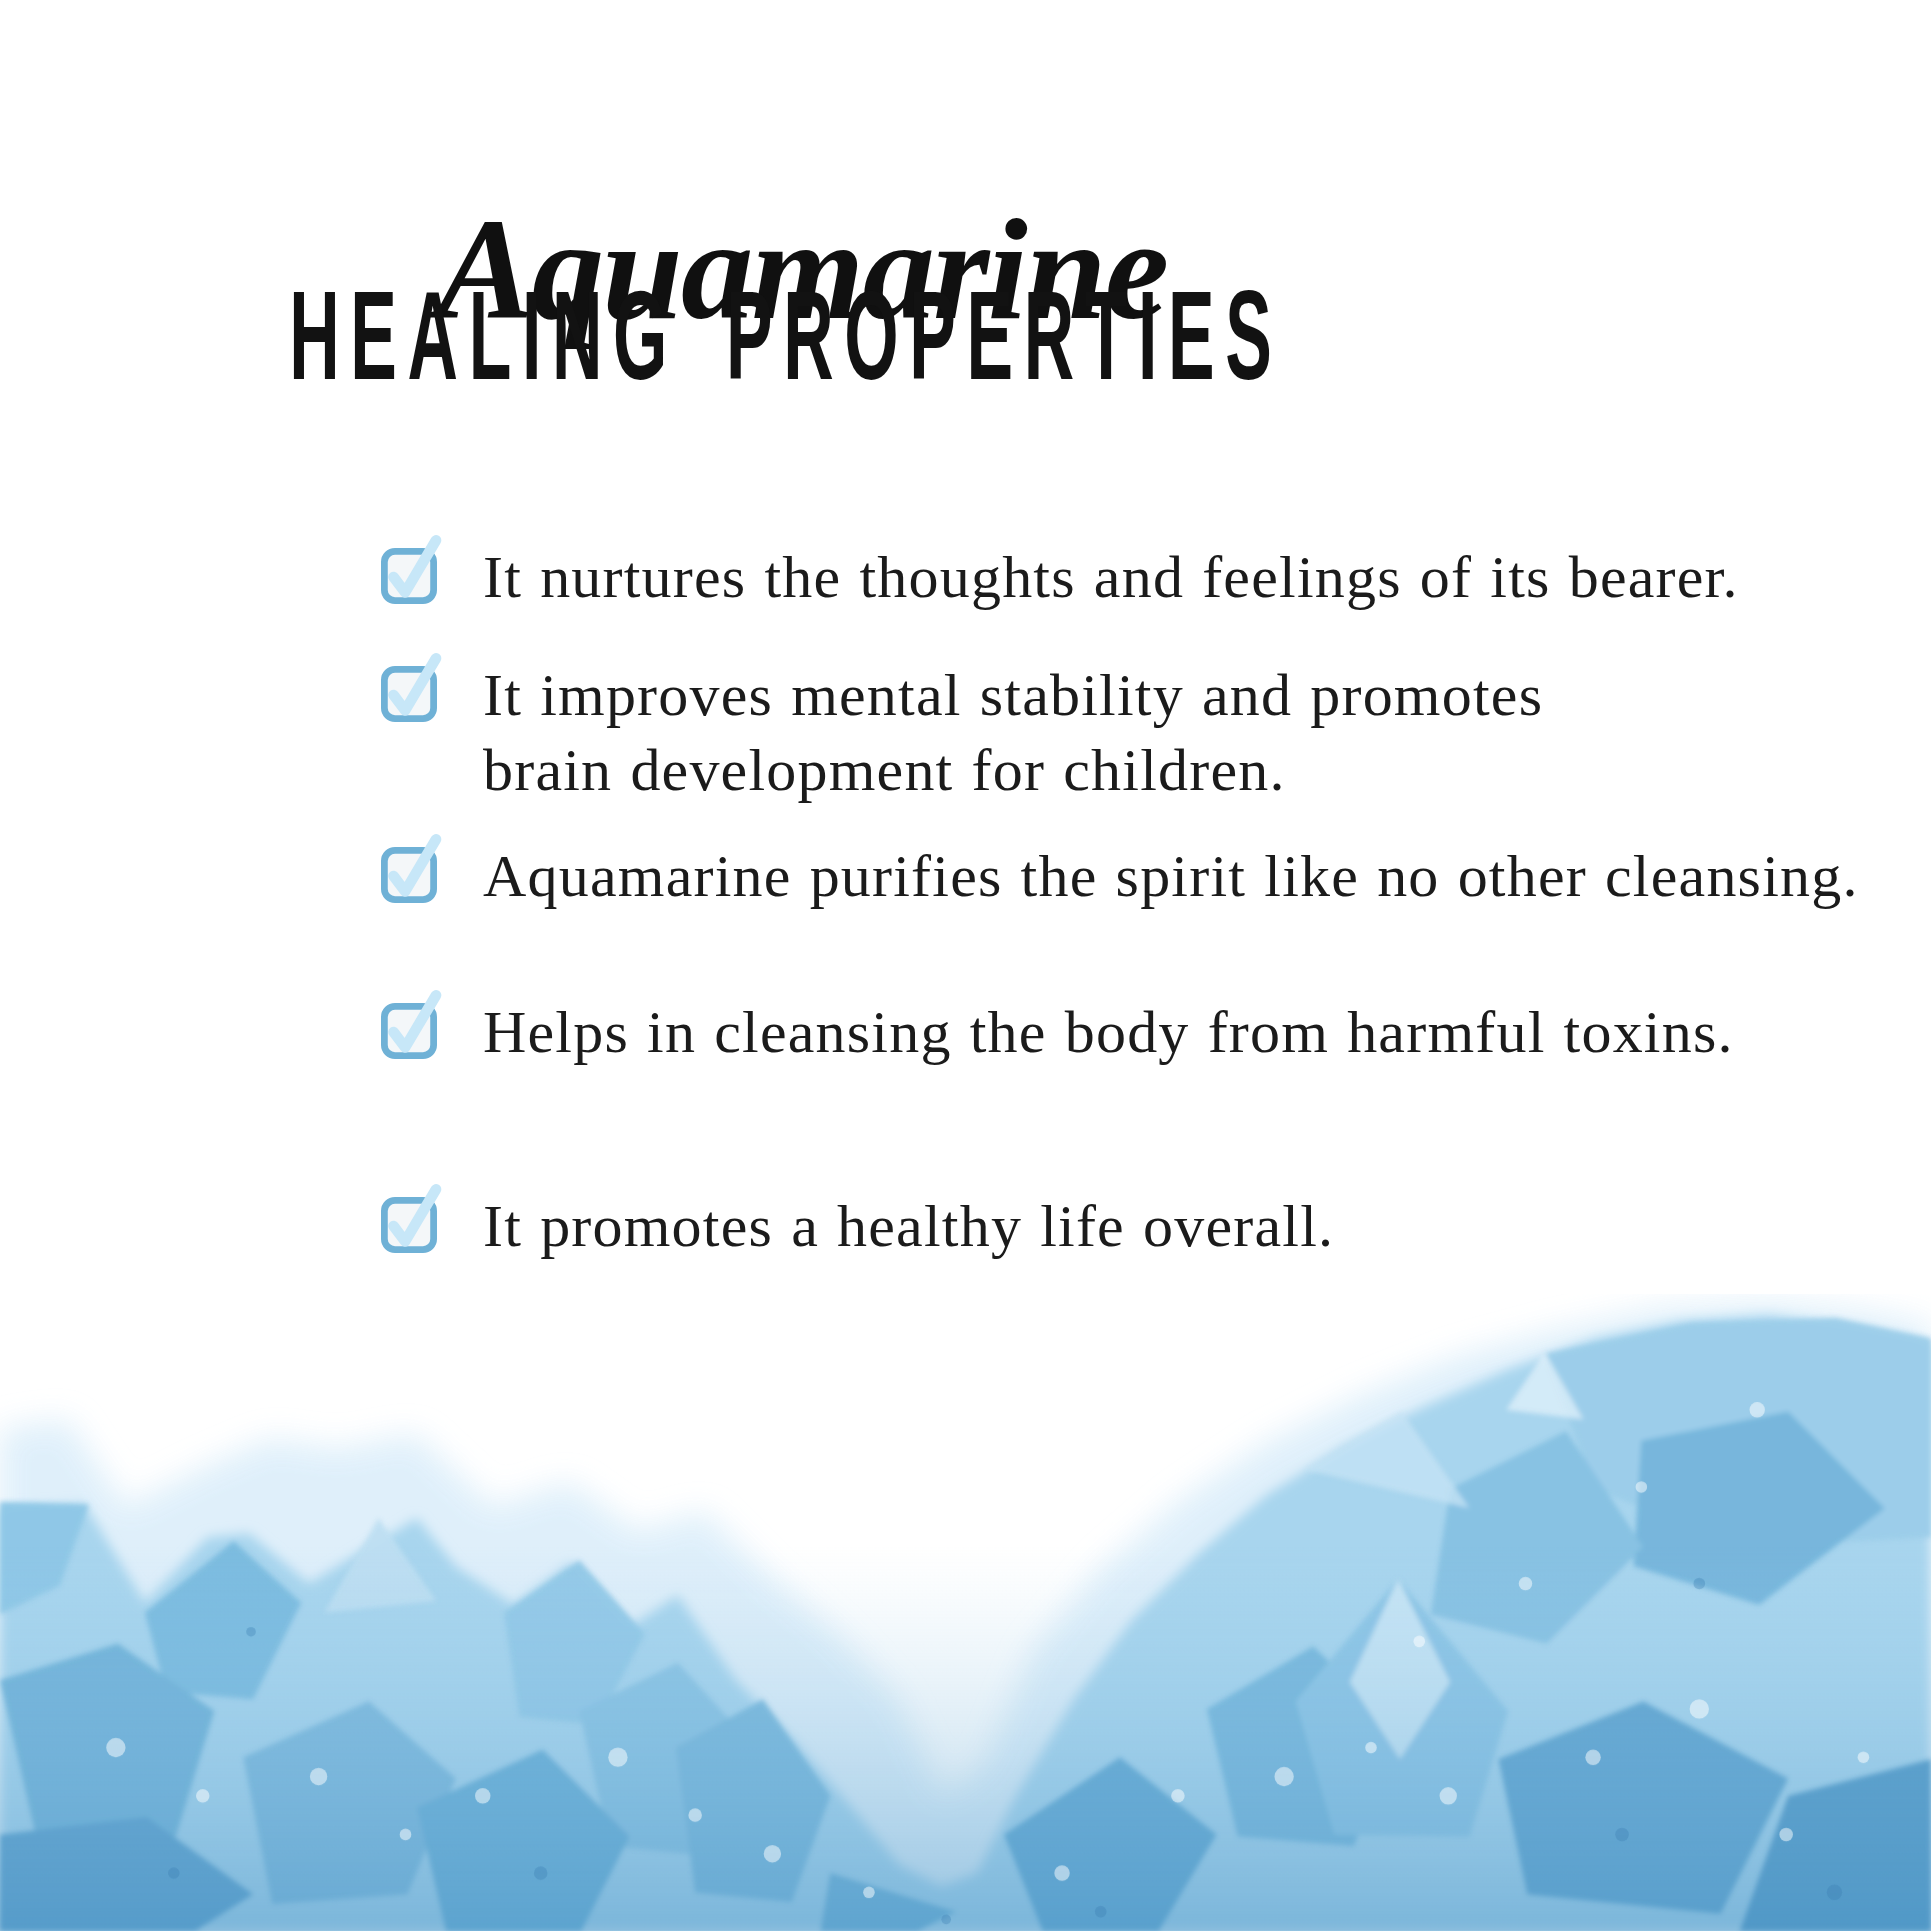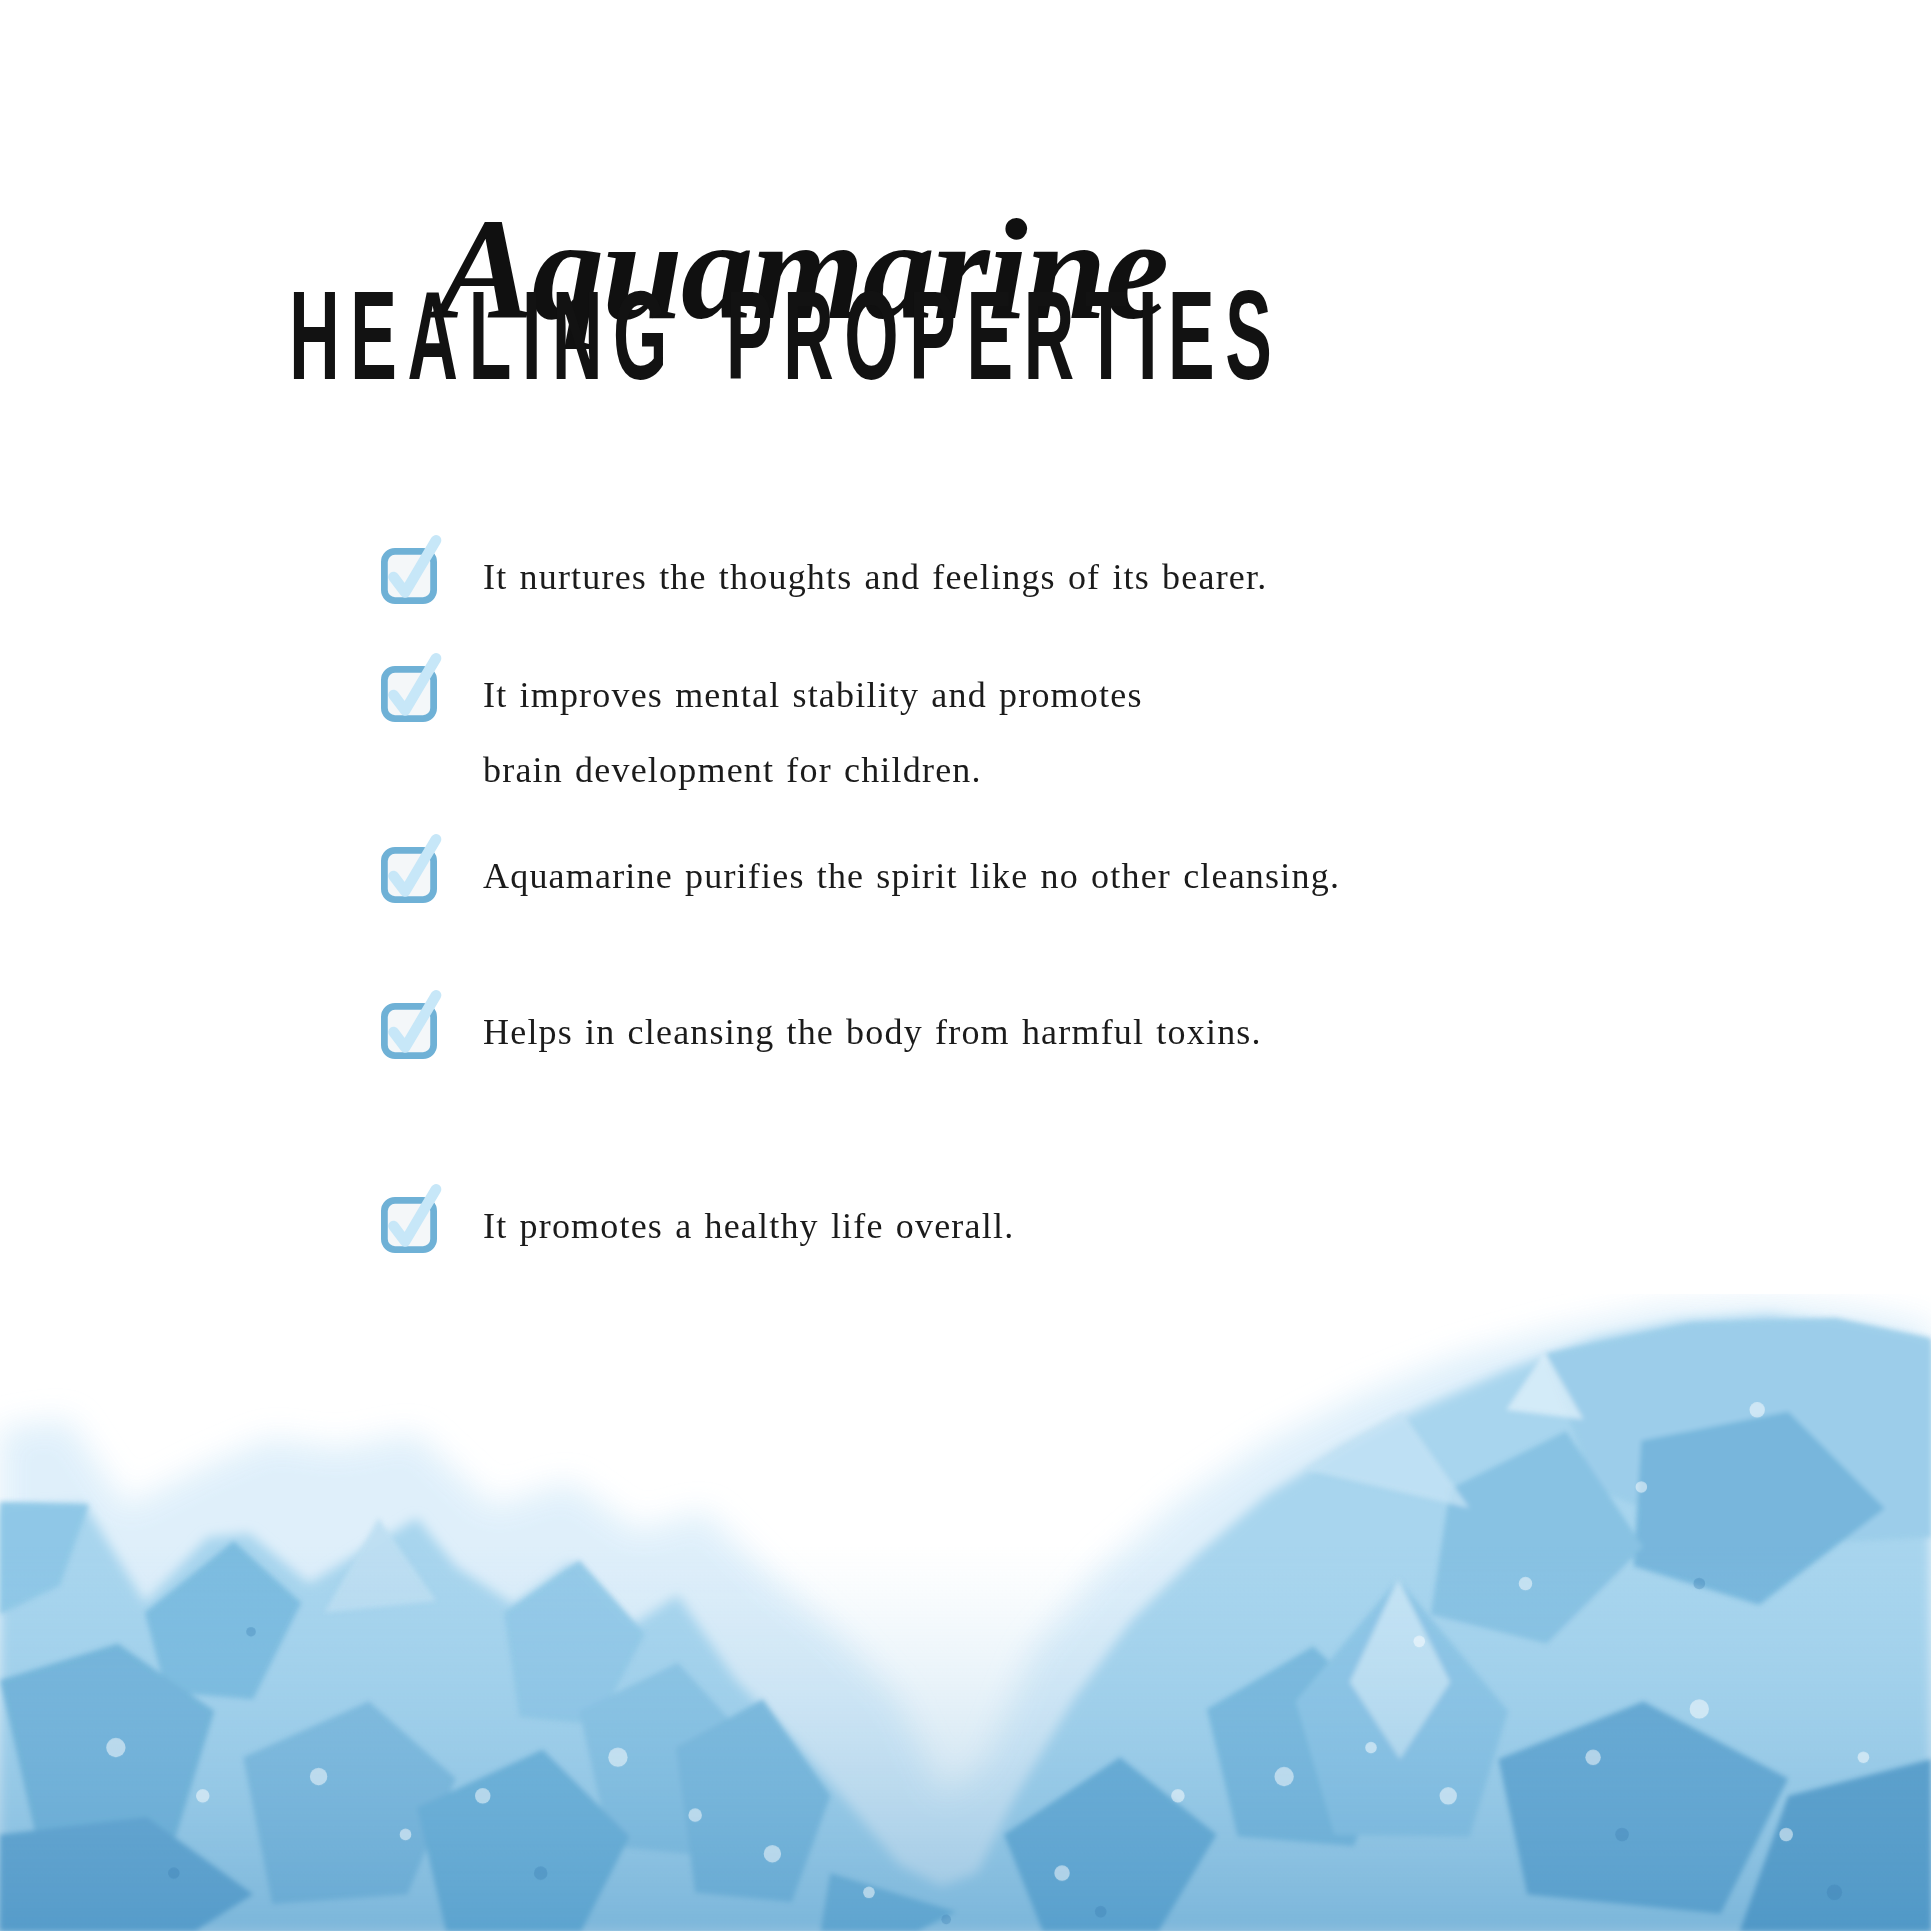--- a/index.html
+++ b/index.html
@@ -22,21 +22,21 @@
     transform:scaleX(0.55);transform-origin:center;white-space:nowrap;
     color:#121212;
   }
   .check-row{
     position:absolute;left:381px;display:flex;align-items:flex-start;gap:46px;
   }
   .row-1{top:548px}.row-2{top:666px}.row-3{top:847px}.row-4{top:1003px}.row-5{top:1197px}
   .checkbox{position:relative;width:56px;height:56px;flex:0 0 56px;}
   .checkbox svg{overflow:visible;display:block;}
   .item-text{
-    font-family:"Liberation Serif",serif;font-size:36px;line-height:75px;
+    font-family:"Liberation Serif",serif;font-size:60px;line-height:75px;
     letter-spacing:1.2px;word-spacing:1.9px;color:#1b1b1b;
     white-space:pre-line;margin-top:-7.7px;
   }
   .crystals{position:absolute;left:0;top:1294px;width:1931px;height:637px;}
 </style>
 </head>
 <body>
 
 <div class="canvas">
 

